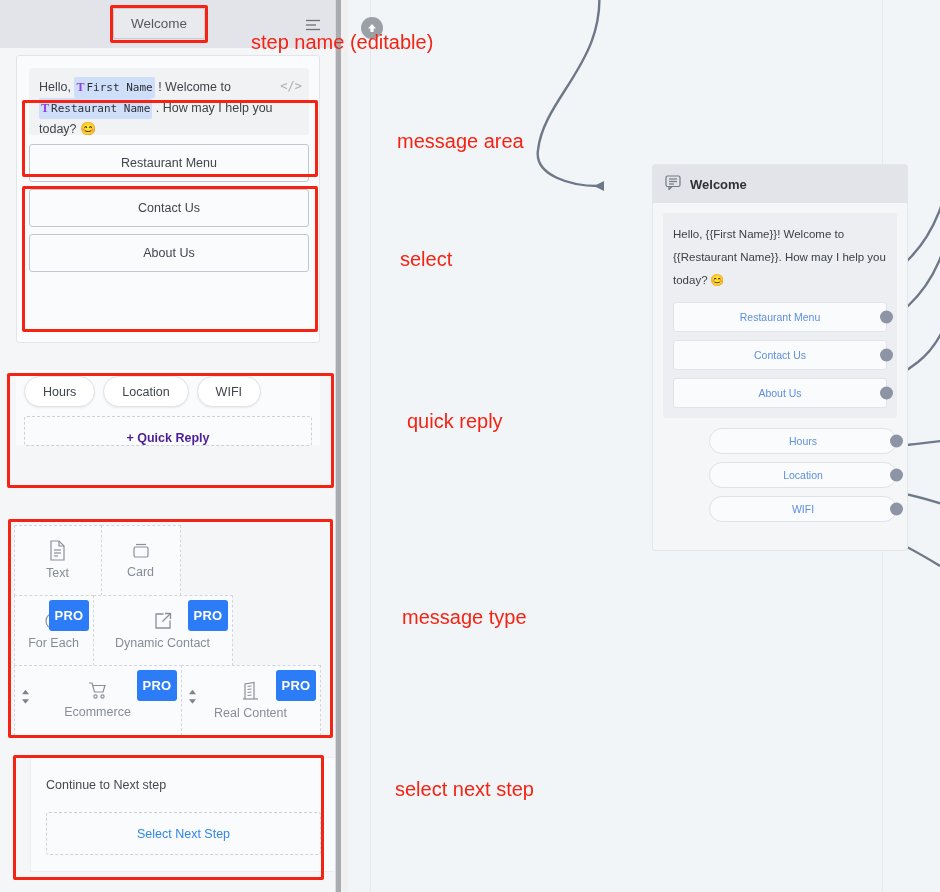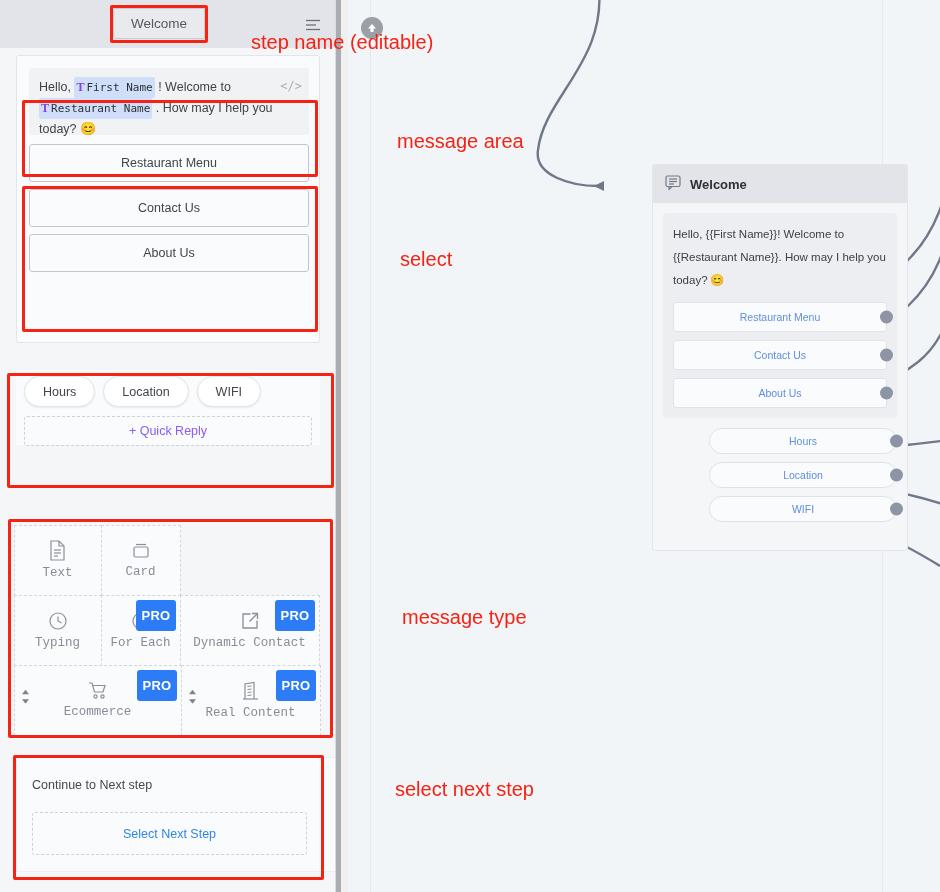--- a/index.html
+++ b/index.html
@@ -96,57 +96,57 @@
     border: 1px solid #e0e3e8;
     border-radius: 17px;
     display: flex; align-items: center; justify-content: center;
     font-size: 12.5px; color: #40454c;
     box-shadow: 0 1px 2px rgba(0,0,0,.07);
   }
   .qr-add {
     position: absolute; left: 8px; top: 46px; width: 288px; height: 30px;
     border: 1px dashed #cdd1d8;
     border-radius: 3px;
-    display: flex; align-items: center; justify-content: center;
-    font-size: 12.5px; color: #8b5cf6;
+    display: flex; align-items: flex-end; justify-content: center;
+    font-size: 12.5px; color: #4c1d95; font-weight: bold;
   }
 
   
   .mt-grid {
     position: absolute; left: 14px; top: 525px; width: 308px;
   }
   .mt-row { display: flex; }
   .mt-cell {
     position: relative;
     border: 1px dashed #d3d7dd;
     background: #fafbfc;
     height: 71px;
     display: flex; flex-direction: column;
     align-items: center; justify-content: center;
     gap: 5px;
     font-size: 12.5px; color: #8a9099;
     margin: -0.5px;
   }
   .mt-cell .gl { color: #8a9099; display: flex; }
-  .mt-label { font-size: 12.5px; color: #878d96; font-family: Liberation Mono, monospace; }
+  .mt-label { font-size: 12.5px; color: #878d96; }
   .pro-badge {
     position: absolute; right: 4px; top: 4px;
     background: #2b7cf6; color: #fff;
     font-size: 13px; font-weight: bold;
     padding: 8px 5px; border-radius: 3px;
     letter-spacing: .3px;
   }
   .sort-handle {
     position: absolute; left: 6px; top: 50%; transform: translateY(-60%);
     color: #7c838d;
   }
 
   
   .ns-card {
-    position: absolute; left: 16px; top: 757px; width: 358px; height: 115px;
+    position: absolute; left: 30px; top: 757px; width: 358px; height: 115px;
     background: #fafbfc;
     border: 1px solid #eceef1;
   }
   .ns-title {
     position: absolute; left: 15px; top: 20px;
     font-size: 12.5px; color: #45494f;
   }
   .ns-select {
     position: absolute; left: 15px; top: 54px; width: 275px; height: 43px;
     border: 1px dashed #cdd1d8;
@@ -333,29 +333,20 @@
             <svg width="20" height="19" viewBox="0 0 20 19" fill="none" stroke="#8a9099" stroke-width="1.2">
               <rect x="3" y="6" width="14" height="10" rx="1.5"></rect>
               <line x1="5" y1="3.5" x2="15" y2="3.5"></line>
             </svg>
           </span>
           <span class="mt-label">Card</span>
         </div>
       </div>
 
       <div class="mt-row">
-        <div class="mt-cell" style="width:88px">
-          <span class="gl">
-            <svg width="20" height="20" viewBox="0 0 20 20" fill="none" stroke="#8a9099" stroke-width="1.2">
-              <circle cx="10" cy="10" r="8"></circle>
-                <path d="M10 5.5V10l3.5 2"></path>
-            </svg>
-          </span>
-          <span class="mt-label">Typing</span>
-        </div>
         <div class="mt-cell" style="width:80px">
           <span class="pro-badge">PRO</span>
           <span class="gl">
             <svg width="20" height="20" viewBox="0 0 20 20" fill="none" stroke="#8a9099" stroke-width="1.2">
               <circle cx="10" cy="10" r="8"></circle>
                 <path d="M10 10V2a8 8 0 016.9 4z" fill="#8a9099" stroke="none"></path>
             </svg>
           </span>
           <span class="mt-label">For Each</span>
         </div>
@@ -501,20 +492,21 @@
   <div class="ann-box" style="left:110px; top:5px; width:98px; height:38px;"></div>
   <div class="ann-text" style="left:211px; top:31px;">step name (editable)</div>
 
   <div class="ann-box" style="left:22px; top:100px; width:296px; height:77px;"></div>
   <div class="ann-text" style="left:357px; top:130px;">message area</div>
 
   <div class="ann-box" style="left:22px; top:186px; width:296px; height:146px;"></div>
   <div class="ann-text" style="left:360px; top:248px;">select</div>
 
   <div class="ann-box" style="left:7px; top:373px; width:327px; height:115px;"></div>
+  <div class="ann-text" style="left:367px; top:410px;">quick reply</div>
 
   <div class="ann-box" style="left:8px; top:519px; width:325px; height:219px;"></div>
   <div class="ann-text" style="left:362px; top:606px;">message type</div>
 
   <div class="ann-box" style="left:13px; top:755px; width:311px; height:125px;"></div>
   <div class="ann-text" style="left:355px; top:778px;">select next step</div>
 
 </div>
 
 </body></html>

